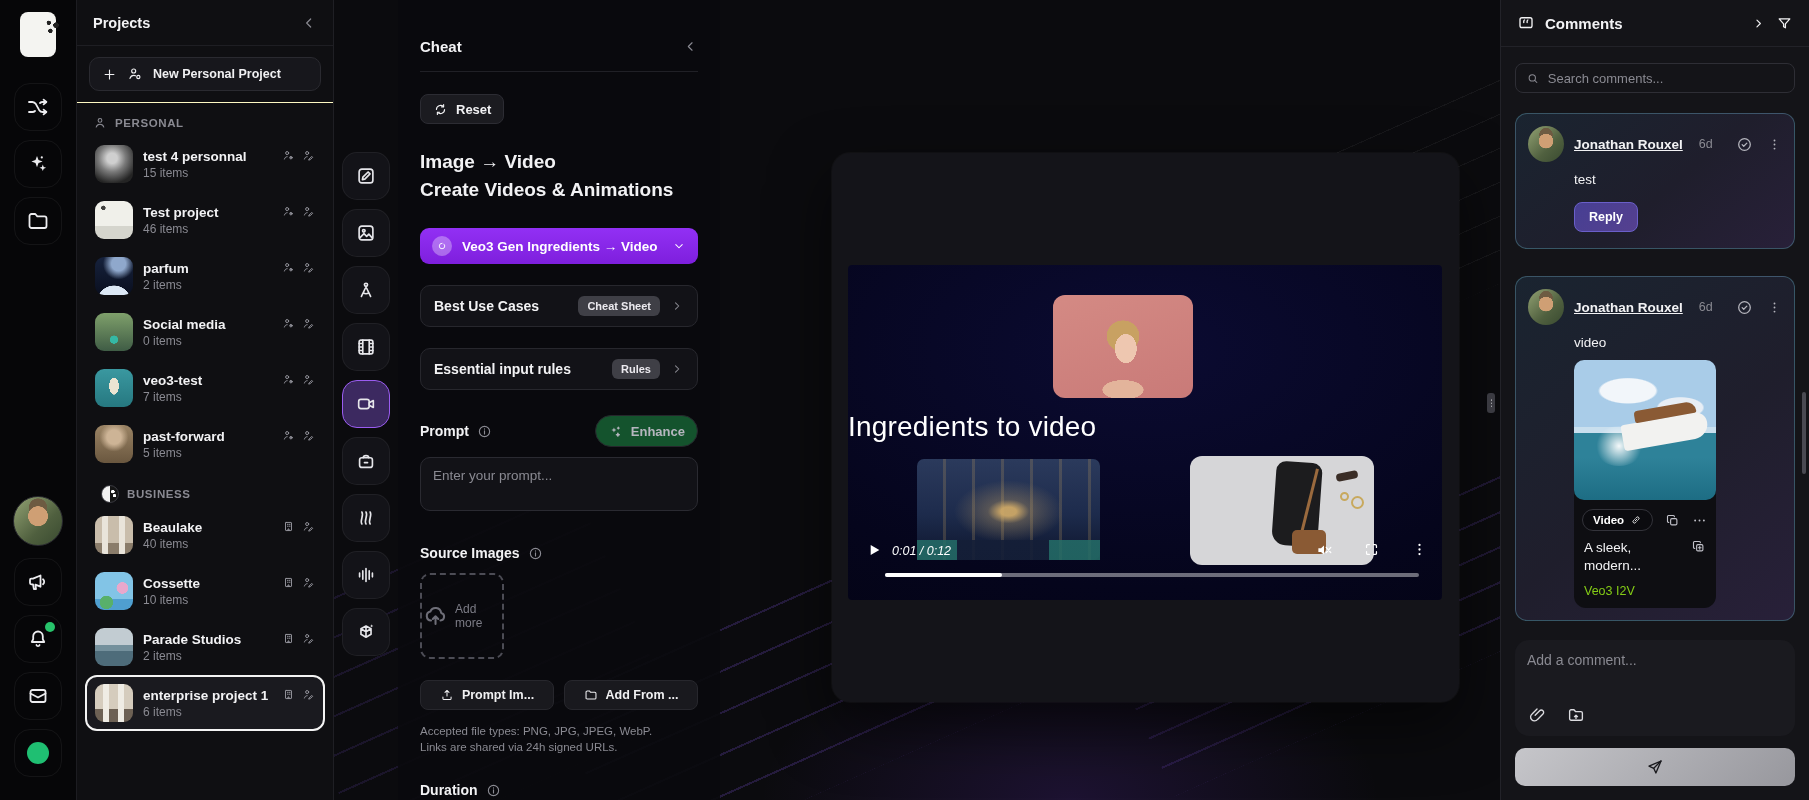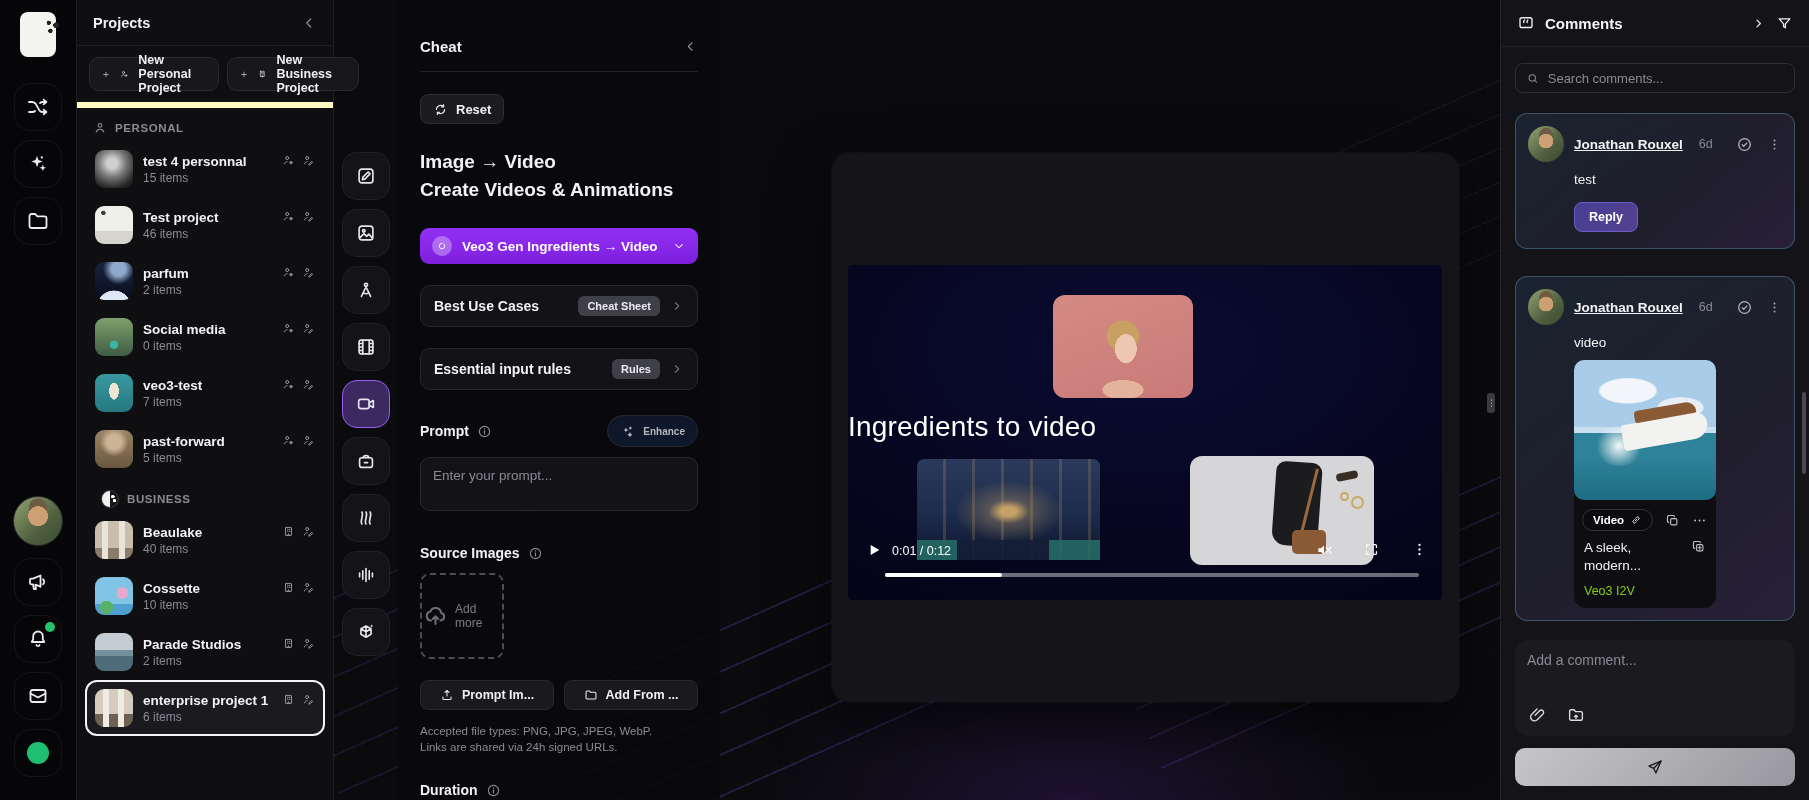--- a/index.html
+++ b/index.html
@@ -43,21 +43,21 @@
                      linear-gradient(135deg,#93a273,#50603f 60%,#394a30); }
   .green-dot-badge { position:absolute; right:6px; top:6px; width:10px; height:10px; border-radius:50%; background:#27c36b; }
   .green-circle { width:22px; height:22px; border-radius:50%; background:#1fbf72; }
 
   
   .projects { position:absolute; left:77px; top:0; width:257px; height:100%; background:#0f0f12;
           border-right:1px solid #1f1f24; display:flex; flex-direction:column; z-index:5; }
   .p-head { height:46px; flex:none; display:flex; align-items:center; justify-content:space-between;
           padding:0 16px; border-bottom:1px solid #1e1e23; }
   .p-title { font-size:14.5px; font-weight:800; }
-  .p-actions { padding:11px 12px; display:flex; flex-direction:row; gap:8px; border-bottom:6px solid #fef9c3; }
+  .p-actions { padding:11px 12px; display:flex; flex-direction:column; gap:25px; border-bottom:1px solid #fef9c3; }
   .action-btn { height:34px; border-radius:10px; background:#17171c; border:1px solid #2a2a30;
           display:flex; align-items:center; gap:10px; padding:0 12px; font-size:12.5px; font-weight:700; color:#f0f0f2; }
   .section-label { display:flex; gap:8px; align-items:center; padding:13px 16px 4px; color:#8a8a92;
           font-size:11.5px; font-weight:700; letter-spacing:.6px; }
   .plist { flex:1; overflow:hidden; padding:2px 8px 8px; }
   .prow { display:flex; align-items:center; gap:10px; padding:7px 8px; border-radius:12px; border:2px solid transparent; }
   .prow.sel { border-color:#f4f4f4; background:#1a1a1f; }
   .thumb { width:38px; height:38px; border-radius:9px; flex:none; }
   .pinfo { flex:1; min-width:0; }
   .pname { font-size:13.5px; font-weight:700; white-space:nowrap; overflow:hidden; }
@@ -109,22 +109,22 @@
           background:linear-gradient(180deg,#9230f4,#7e1fdd); display:flex; align-items:center; gap:10px;
           padding:0 12px; font-weight:700; font-size:13.5px; color:#fff; }
   .swirl { width:20px; height:20px; border-radius:50%; background:rgba(255,255,255,.32);
           display:flex; align-items:center; justify-content:center; flex:none; }
   .info-card { margin-top:21px; height:42px; border:1px solid #27272d; background:#121217; border-radius:10px;
           display:flex; align-items:center; padding:0 13px; gap:10px; }
   .info-card-label { font-size:14px; font-weight:800; }
   .badge { background:#3f3f46; color:#eceaef; font-size:11px; font-weight:700; padding:4px 9px; border-radius:6px; margin-left:auto; }
   .muted { color:#8a8a92; }
   .label-row { margin-top:25px; display:flex; align-items:center; gap:8px; font-size:14px; font-weight:800; }
-  .enhance-btn { margin-left:auto; height:32px; padding:0 12px; background:#0f172a; border:1px solid #26262c;
-          border-radius:16px; display:flex; align-items:center; gap:8px; color:#b6b6bf; font-size:10px; font-weight:600; }
+  .enhance-btn { margin-left:auto; height:32px; padding:0 12px; background:#14532d; border:1px solid #26262c;
+          border-radius:16px; display:flex; align-items:center; gap:8px; color:#b6b6bf; font-size:13px; font-weight:600; }
   .prompt-area { margin-top:10px; width:100%; height:54px; background:#121217; border:1px solid #2a2a31;
           border-radius:10px; color:#d8d8dc; font-size:13.5px; padding:10px 12px; resize:none; font-family:inherit; }
   .prompt-area::placeholder { color:#8a8a92; }
   .dash-box { margin-top:12px; width:84px; height:86px; border:2px dashed #4c4c55; border-radius:10px;
           display:flex; flex-direction:row; align-items:center; justify-content:center; gap:6px;
           color:#7c7c86; font-size:12px; }
   .src-btns { margin-top:21px; display:flex; gap:10px; }
   .src-btn { flex:1; height:30px; background:#19191e; border:1px solid #27272d; border-radius:8px;
           display:flex; align-items:center; justify-content:center; gap:8px; font-size:12.5px; font-weight:700; color:#f0f0f2; }
   .note { margin-top:13px; font-size:11.5px; color:#8a8a92; line-height:1.4; }
@@ -151,21 +151,21 @@
           background:#d6d6d8; overflow:hidden; }
   .skirt { position:absolute; left:12px; top:8px; width:62px; height:95px; border-radius:8px 14px 4px 10px;
           background:repeating-linear-gradient(100deg,#declamp 0, #ded2ba 0 5px, #cec2a7 5px 9px); transform:rotate(3deg); }
   .topwear { position:absolute; left:84px; top:6px; width:46px; height:84px; border-radius:10px 10px 14px 14px;
           background:#1c1c1e; transform:rotate(4deg); }
   .bag { position:absolute; left:102px; top:74px; width:34px; height:24px; border-radius:5px; background:#8a5a34; }
   .strap { position:absolute; left:118px; top:12px; width:3px; height:66px; background:#9a6a3e; transform:rotate(14deg); }
   .sunnies { position:absolute; left:146px; top:16px; width:22px; height:8px; border-radius:4px; background:#3a2d26; transform:rotate(-12deg); }
   .rings { position:absolute; left:150px; top:36px; width:9px; height:9px; border:2px solid #c8a95e; border-radius:50%; }
   .rings::after { content:""; position:absolute; left:9px; top:2px; width:9px; height:9px; border:2px solid #c8a95e; border-radius:50%; }
-  .ctrl { position:absolute; color:#fff; }
+  .ctrl { position:absolute; color:#fff;font-style:italic; }
   .time-label { font-size:12.5px; color:#fff; }
   .progress { position:absolute; left:37px; width:534px; top:308px; height:4px; border-radius:2px; background:rgba(255,255,255,.42); }
   .progress-fill { width:22%; height:100%; background:#fff; border-radius:2px; }
 
   
   .comments { position:absolute; left:1500px; top:0; width:309px; height:100%; background:#141418;
           border-left:1px solid #232329; display:flex; flex-direction:column; z-index:5; }
   .c-head { height:47px; flex:none; display:flex; align-items:center; padding:0 16px; gap:10px; border-bottom:1px solid #222228; }
   .c-title { font-size:15px; font-weight:800; }
   .c-head-spacer { flex:1; }
@@ -290,30 +290,20 @@
         <svg class="ic" width="15" height="15" viewBox="0 0 24 24">
             <path d="M12 5v14M5 12h14"></path>
           </svg>
         <svg class="ic" width="16" height="16" viewBox="0 0 24 24">
             <circle cx="10" cy="7.5" r="3"></circle>
             <path d="M4.5 18.5c.9-3 3-4.5 5.5-4.5 1 0 1.9.2 2.7.7"></path>
             <circle cx="17" cy="16.5" r="2.4"></circle>
           </svg>
         <span>New Personal Project</span>
       </div>
-      <div class="action-btn">
-        <svg class="ic" width="15" height="15" viewBox="0 0 24 24">
-            <path d="M12 5v14M5 12h14"></path>
-          </svg>
-        <svg class="ic" width="16" height="16" viewBox="0 0 24 24">
-            <rect x="6.5" y="4.5" width="11" height="15" rx="1"></rect>
-            <path d="M10 8h1.3M13.5 8h1.3M10 11.5h1.3M13.5 11.5h1.3M11 19.5v-3h2v3"></path>
-          </svg>
-        <span>New Business Project</span>
-      </div>
     </div>
 
     <div class="section-label">
       <svg class="ic" width="14" height="14" viewBox="0 0 24 24">
           <circle cx="12" cy="7.5" r="3.2"></circle>
           <path d="M5.5 19c1-3.4 3.5-5 6.5-5s5.5 1.6 6.5 5"></path>
         </svg>
       <span>PERSONAL</span>
     </div>
 

